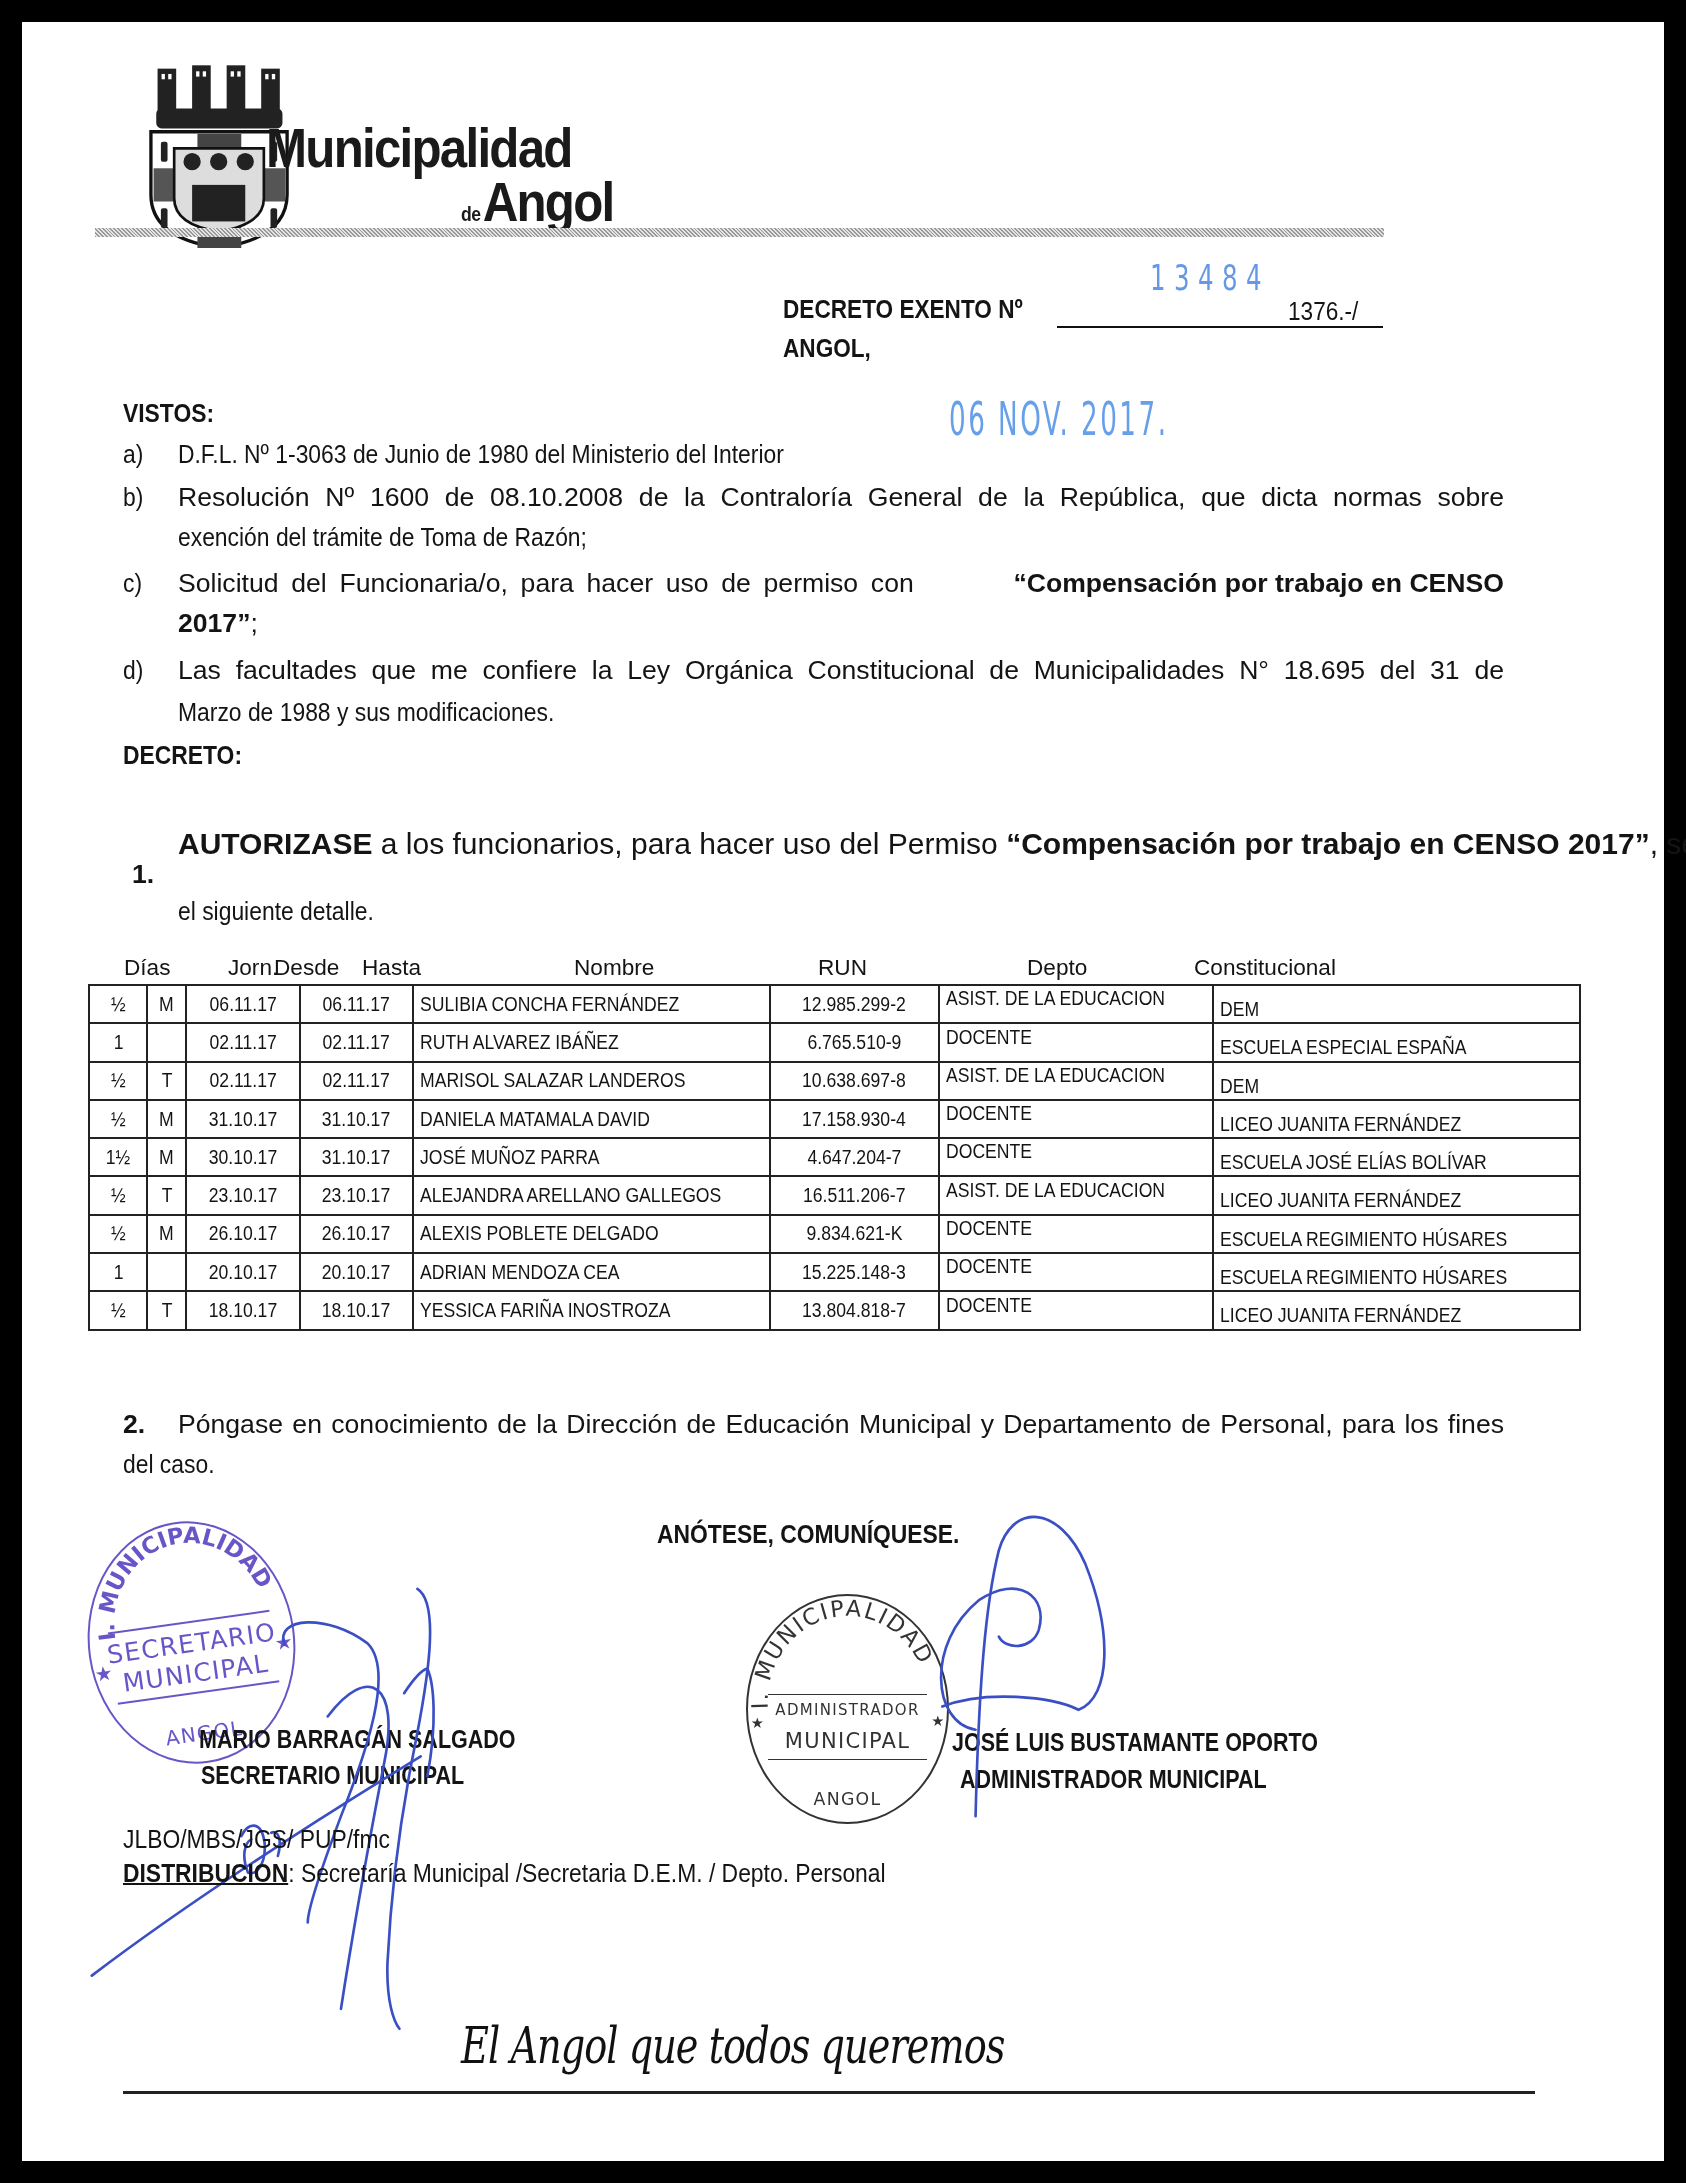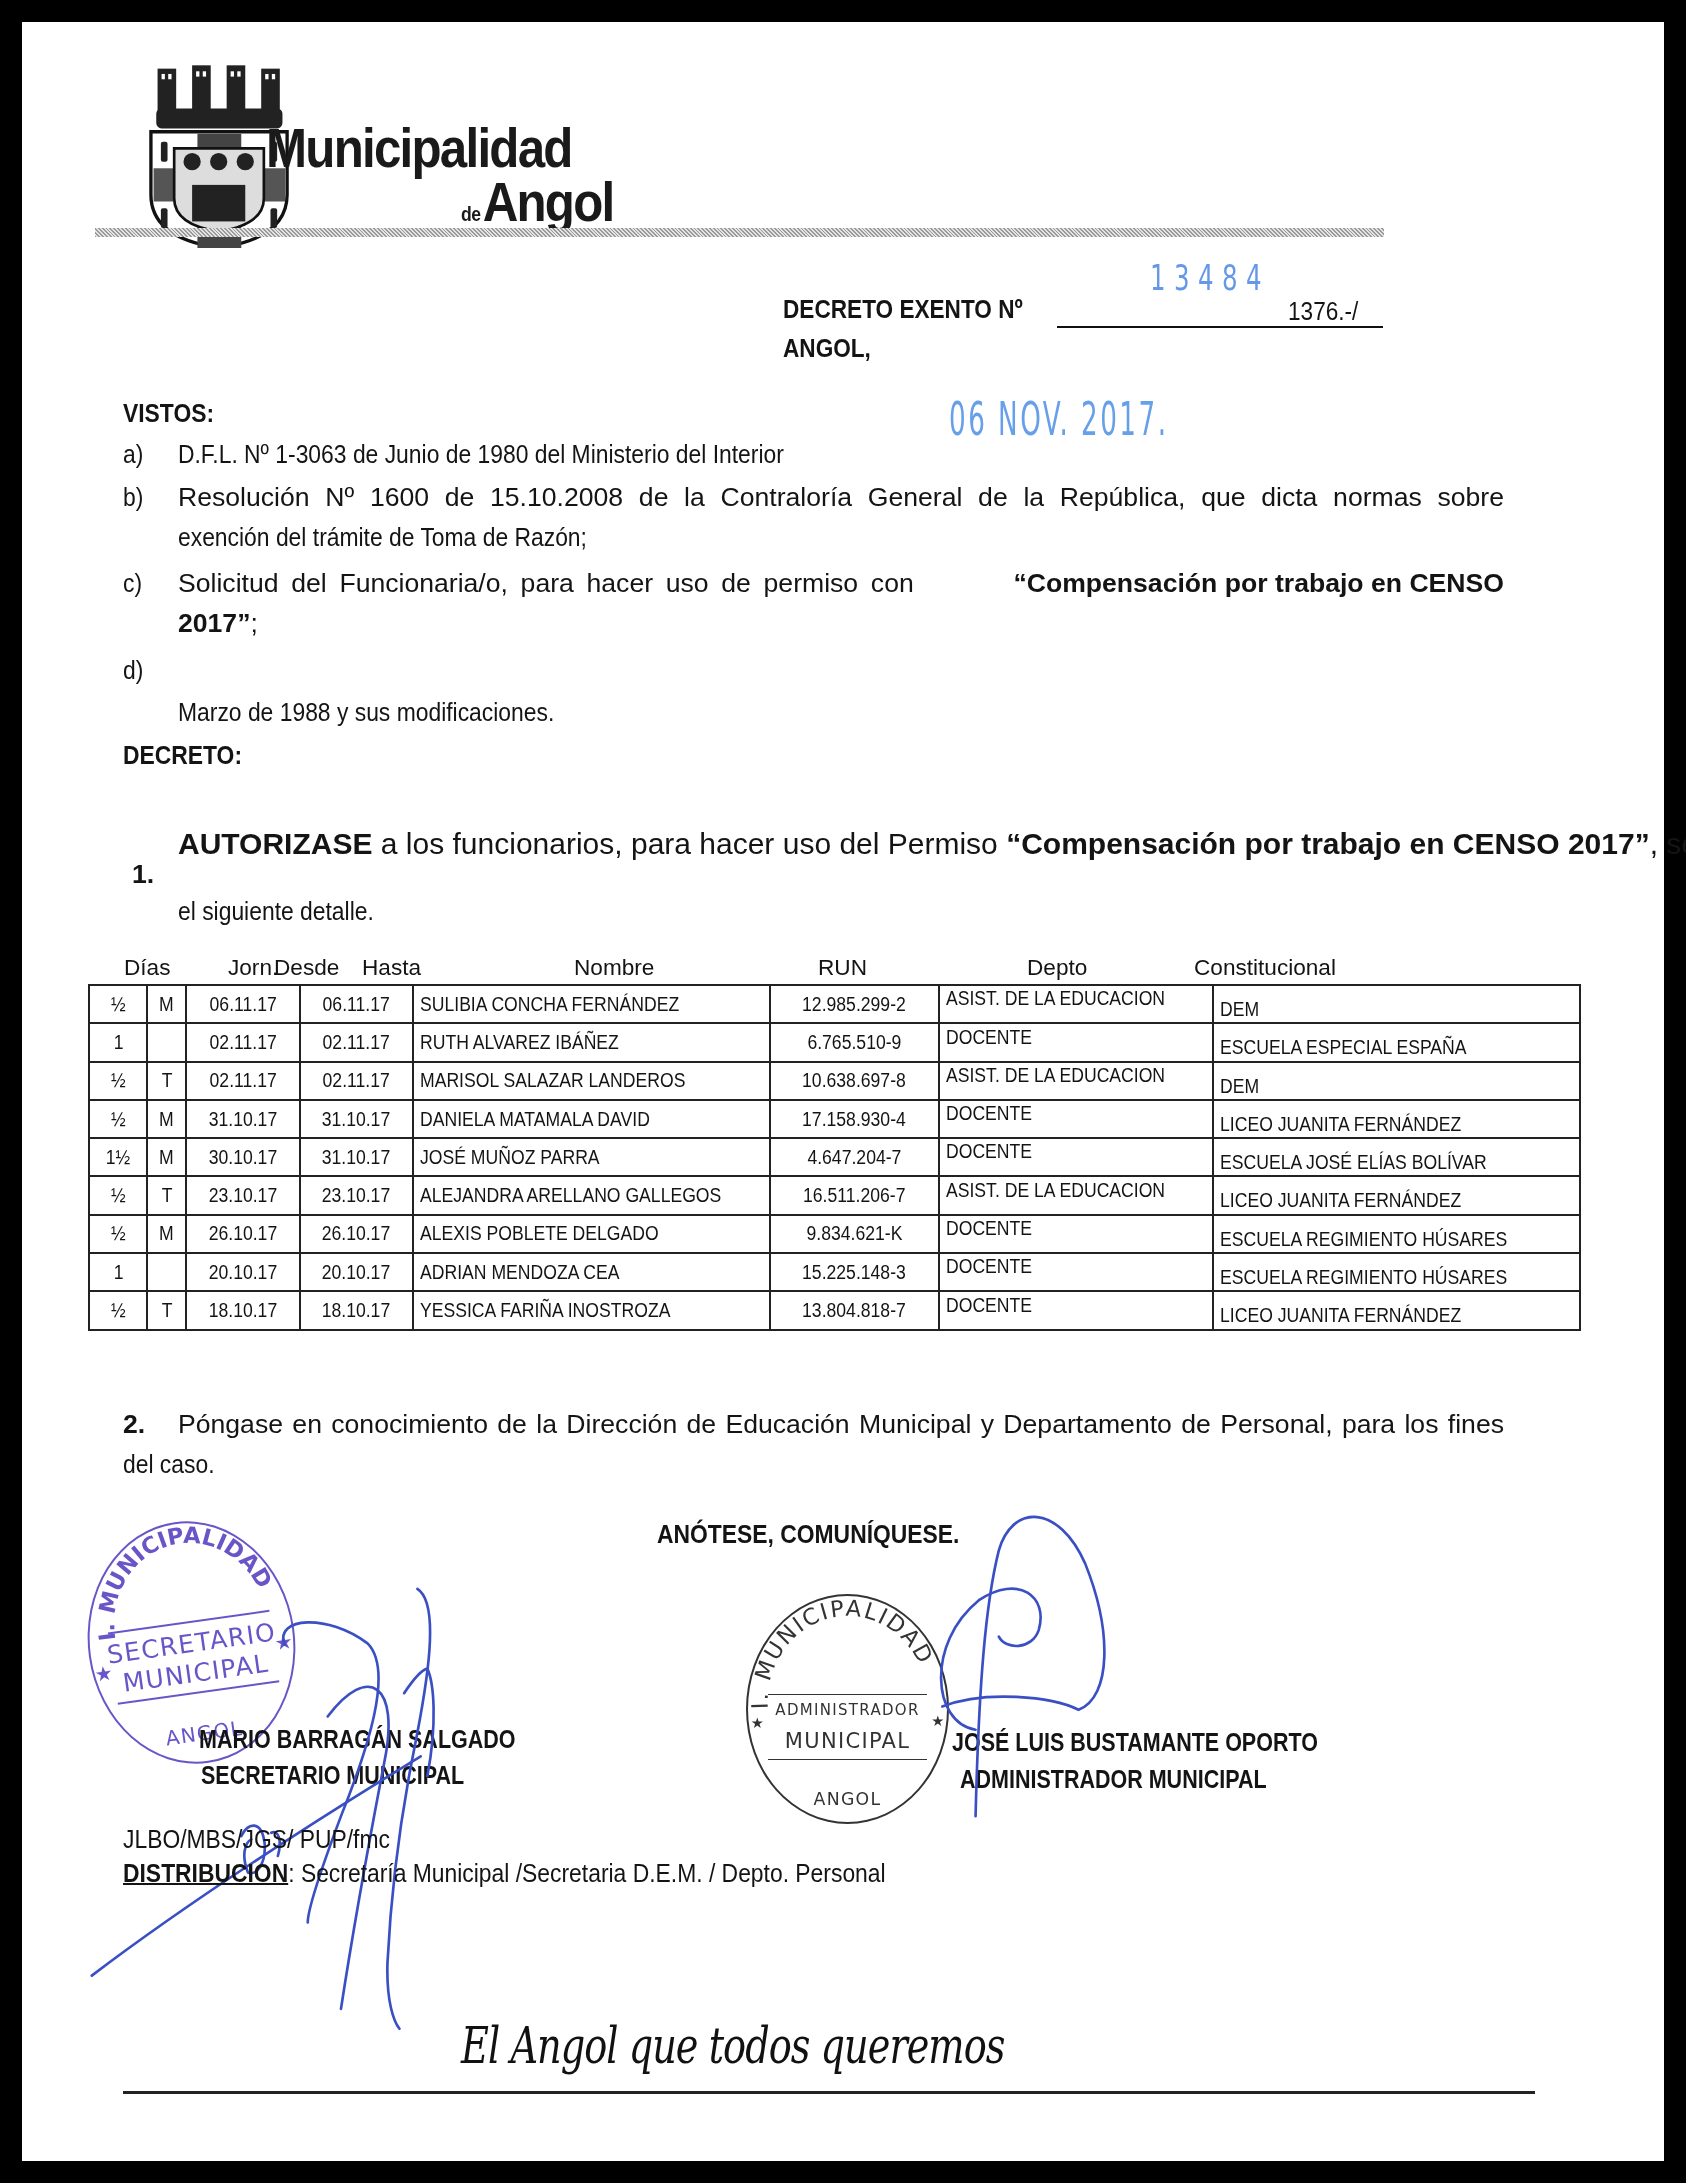--- a/index.html
+++ b/index.html
@@ -122,32 +122,35 @@
 
   <div class="abs date-stamp">06 NOV. 2017.</div>
 
   <div class="abs txt b cond" style="left:101px; top:378px;">VISTOS:</div>
 
   <div class="abs txt cond" style="left:101px; top:419px;">a)</div>
   <div class="abs txt cond" style="left:156px; top:419px;">D.F.L. Nº 1-3063 de Junio de 1980 del Ministerio del Interior</div>
 
   <div class="abs txt cond" style="left:101px; top:462px;">b)</div>
   <div class="abs txt" style="left:156px; top:462px; width:1326px;">
-      <span class="just" style="width:1326px; transform:none;">Resolución Nº 1600 de 15.10.2008 de la Contraloría General de la República, que dicta normas sobre</span>
+      <span class="just" style="width:1326px; transform:none;">Resolución Nº 1600 de 08.10.2008 de la Contraloría General de la República, que dicta normas sobre</span>
     </div>
   <div class="abs txt cond" style="left:156px; top:502px;">exención del trámite de Toma de Razón;</div>
 
   <div class="abs txt cond" style="left:101px; top:548px;">c)</div>
   <div class="abs txt" style="left:156px; top:548px; width:1326px; display:flex; justify-content:space-between;">
     <span style="word-spacing:5.3px;">Solicitud del Funcionaria/o, para hacer uso de permiso con </span>
     <span class="b">“Compensación por trabajo en CENSO</span>
   </div>
   <div class="abs txt" style="left:156px; top:588px;"><span class="b">2017”</span><span>;</span></div>
 
   <div class="abs txt cond" style="left:101px; top:635px;">d)</div>
+  <div class="abs txt" style="left:156px; top:635px; width:1326px;">
+      <span class="just" style="width:1326px;">Las facultades que me confiere la Ley Orgánica Constitucional de Municipalidades N° 18.695 del 31 de</span>
+    </div>
   <div class="abs txt cond" style="left:156px; top:677px;">Marzo de 1988 y sus modificaciones.</div>
 
   <div class="abs txt b cond" style="left:101px; top:720px;">DECRETO:</div>
 
   <div class="abs txt b" style="left:110px; top:839px;">1.</div>
   <div class="abs txt" style="left:156px; top:807px; width:1329px; font-size:30px;">
     <span class="b">AUTORIZASE</span><span> a los funcionarios, para hacer uso del Permiso </span><span class="b">“Compensación por trabajo en CENSO 2017”</span><span>, según</span>
   </div>
   <div class="abs txt cond" style="left:156px; top:876px;">el siguiente detalle.</div>
 

